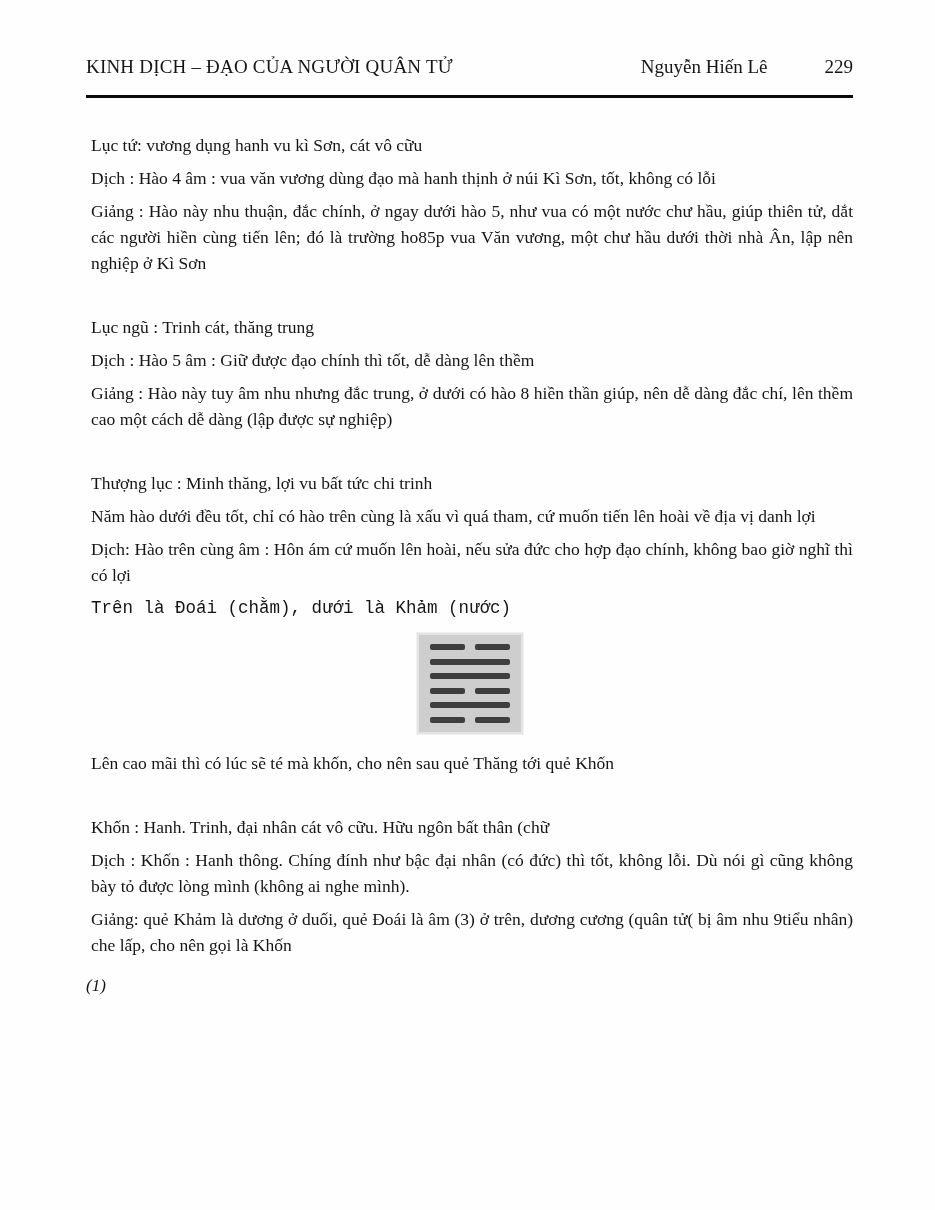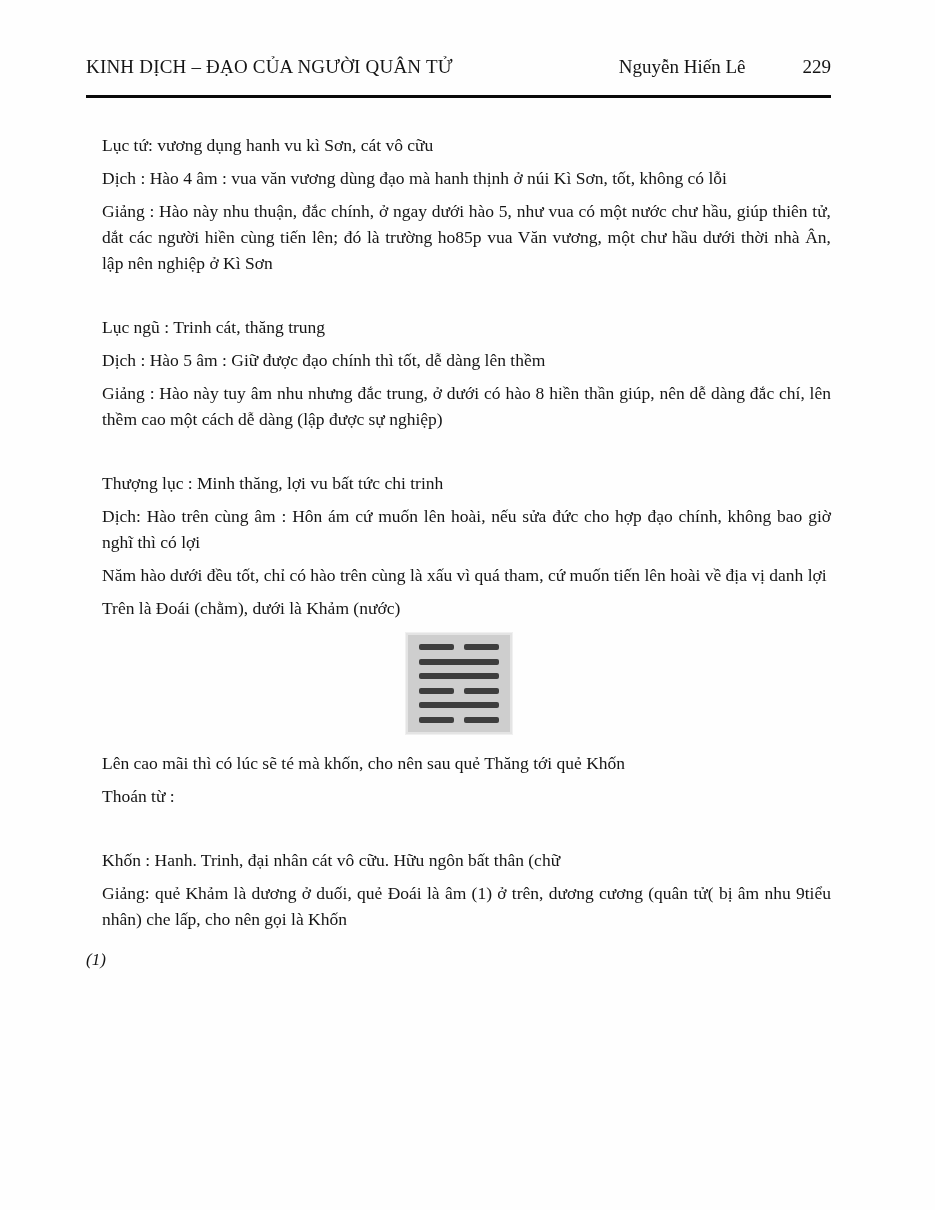--- a/index.html
+++ b/index.html
@@ -5,21 +5,21 @@
   * { box-sizing: border-box; }
   html, body { margin: 0; padding: 0; background: #ffffff; }
   .page {
     position: relative;
     width: 935px;
     height: 1210px;
     margin: 0 auto;
     background: #fefefe;
     font-family: "Liberation Serif", "DejaVu Serif", serif;
     color: #151515;
-    padding: 56px 104px 0 86px;
+    padding: 56px 82px 0 86px;
     overflow: hidden;
   }
   
   .page-header {
     display: flex;
     align-items: baseline;
     font-size: 19px;
     white-space: nowrap;
   }
   .page-header .book-title { flex: 1 1 auto; letter-spacing: 0.2px; }
@@ -27,34 +27,35 @@
   .header-rule {
     border: 0;
     border-top: 3px solid #0a0a0a;
     margin: 17px 0 0 0;
   }
   
   .body-text { margin-top: 34px; }
   p.para {
     font-size: 17.5px;
     line-height: 26px;
-    margin: 0 0 7px 16px;
+    margin: 0 0 7px 5px;
     text-align: justify;
   }
   .gap-lg { margin-top: 38px !important; }
   .section-heading {
     margin-top: 46px;
     text-align: center;
     font-weight: bold;
     font-size: 19px;
   }
   .section-subtitle {
     margin-top: 14px;
     text-align: center;
     font-size: 18px;
+    font-family: Liberation Mono, monospace;
   }
   
   .hexagram {
     width: 106px;
     height: 101px;
     margin: 12px auto 0 auto;
     background: var(--fig-bg, #cecece);
     border: 2px solid #e4e4e4;
     outline: 1px solid #f0f0f0;
     display: flex;
@@ -103,22 +104,22 @@
 
     <p class="para">Lục tứ: vương dụng hanh vu kì Sơn, cát vô cữu</p>
     <p class="para">Dịch : Hào 4 âm : vua văn vương dùng đạo mà hanh thịnh ở núi Kì Sơn, tốt, không có lỗi</p>
     <p class="para">Giảng : Hào này nhu thuận, đắc chính, ở ngay dưới hào 5, như vua có một nước chư hầu, giúp thiên tử, dắt các người hiền cùng tiến lên; đó là trường ho85p vua Văn vương, một chư hầu dưới thời nhà Ân, lập nên nghiệp ở Kì Sơn</p>
 
     <p class="para gap-lg">Lục ngũ : Trinh cát, thăng trung</p>
     <p class="para">Dịch : Hào 5 âm : Giữ được đạo chính thì tốt, dễ dàng lên thềm</p>
     <p class="para">Giảng : Hào này tuy âm nhu nhưng đắc trung, ở dưới có hào 8 hiền thần giúp, nên dễ dàng đắc chí, lên thềm cao một cách dễ dàng (lập được sự nghiệp)</p>
 
     <p class="para gap-lg">Thượng lục : Minh thăng, lợi vu bất tức chi trinh</p>
+    <p class="para">Năm hào dưới đều tốt, chỉ có hào trên cùng là xấu vì quá tham, cứ muốn tiến lên hoài về địa vị danh lợi</p>
     <p class="para">Dịch: Hào trên cùng âm : Hôn ám cứ muốn lên hoài, nếu sửa đức cho hợp đạo chính, không bao giờ nghĩ thì có lợi</p>
-    <p class="para">Năm hào dưới đều tốt, chỉ có hào trên cùng là xấu vì quá tham, cứ muốn tiến lên hoài về địa vị danh lợi</p>
 
     <p class="para section-subtitle">Trên là Đoái (chằm), dưới là Khảm (nước)</p>
 
     <div class="hexagram">
         <div class="hex-row broken">
           <span class="seg"></span>
           <span class="seg"></span>
         </div>
         <div class="hex-row solid">
           <span class="seg"></span>
@@ -133,23 +134,23 @@
         <div class="hex-row solid">
           <span class="seg"></span>
         </div>
         <div class="hex-row broken">
           <span class="seg"></span>
           <span class="seg"></span>
         </div>
       </div>
 
     <p class="para" style="margin-top:16px">Lên cao mãi thì có lúc sẽ té mà khốn, cho nên sau quẻ Thăng tới quẻ Khốn</p>
-    <p class="para">Thoán từ :</p>
 
     <p class="para gap-lg">Khốn : Hanh. Trinh, đại nhân cát vô cữu. Hữu ngôn bất thân (chữ</p>
-    <p class="para">Giảng: quẻ Khảm là dương ở duối, quẻ Đoái là âm (1) ở trên, dương cương (quân tử( bị âm nhu 9tiểu nhân) che lấp, cho nên gọi là Khốn</p>
+    <p class="para">Dịch : Khốn : Hanh thông. Chíng đính như bậc đại nhân (có đức) thì tốt, không lỗi. Dù nói gì cũng không bày tỏ được lòng mình (không ai nghe mình).</p>
+    <p class="para">Giảng: quẻ Khảm là dương ở duối, quẻ Đoái là âm (3) ở trên, dương cương (quân tử( bị âm nhu 9tiểu nhân) che lấp, cho nên gọi là Khốn</p>
 
     <div class="footnote">
       <span class="fn-marker">(1)</span>
     </div>
 
   </div>
 </div>
 
 </body></html>

